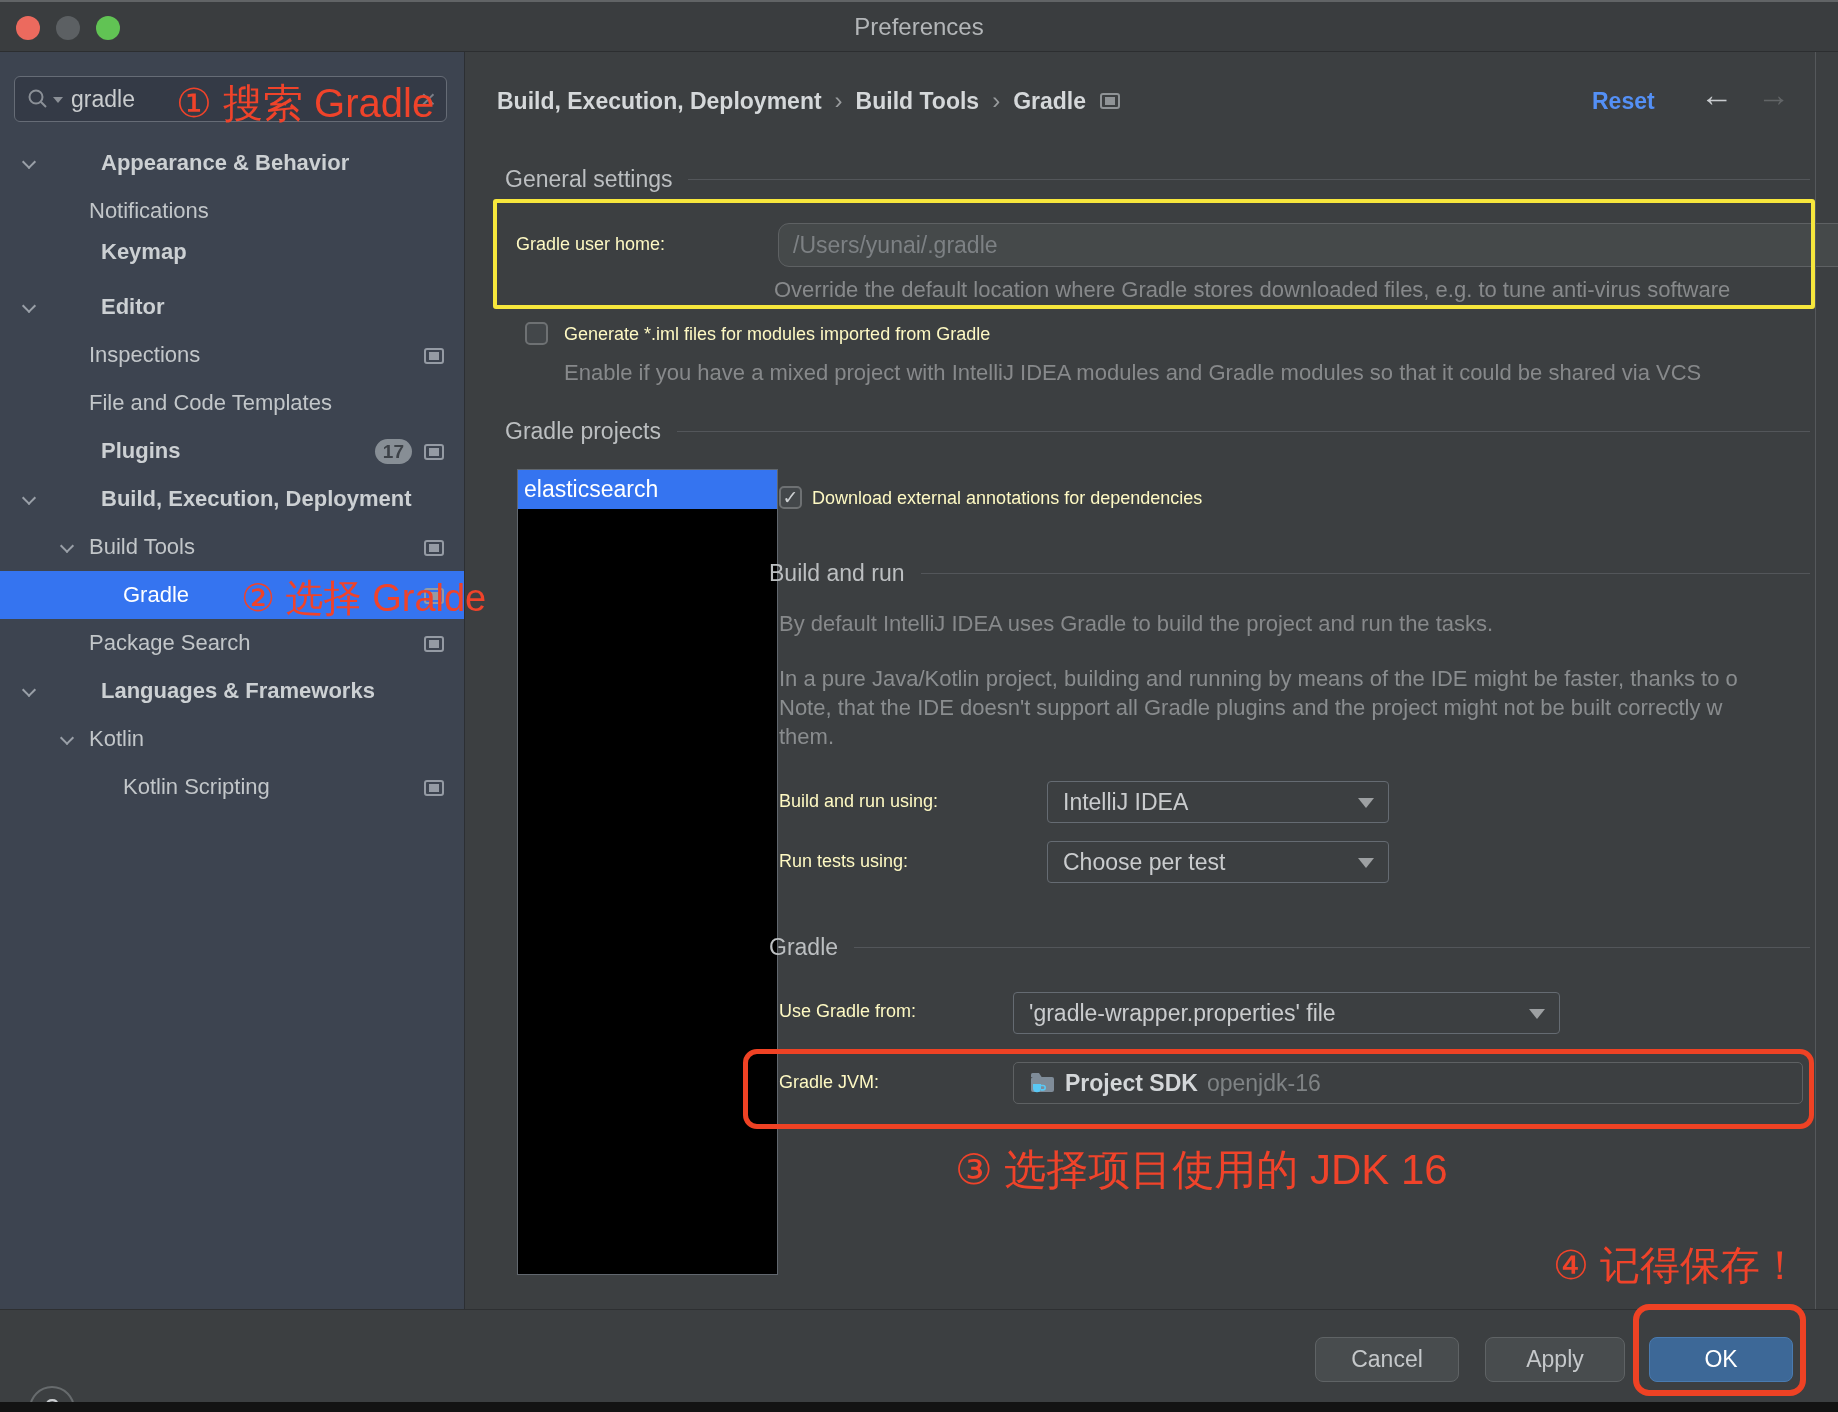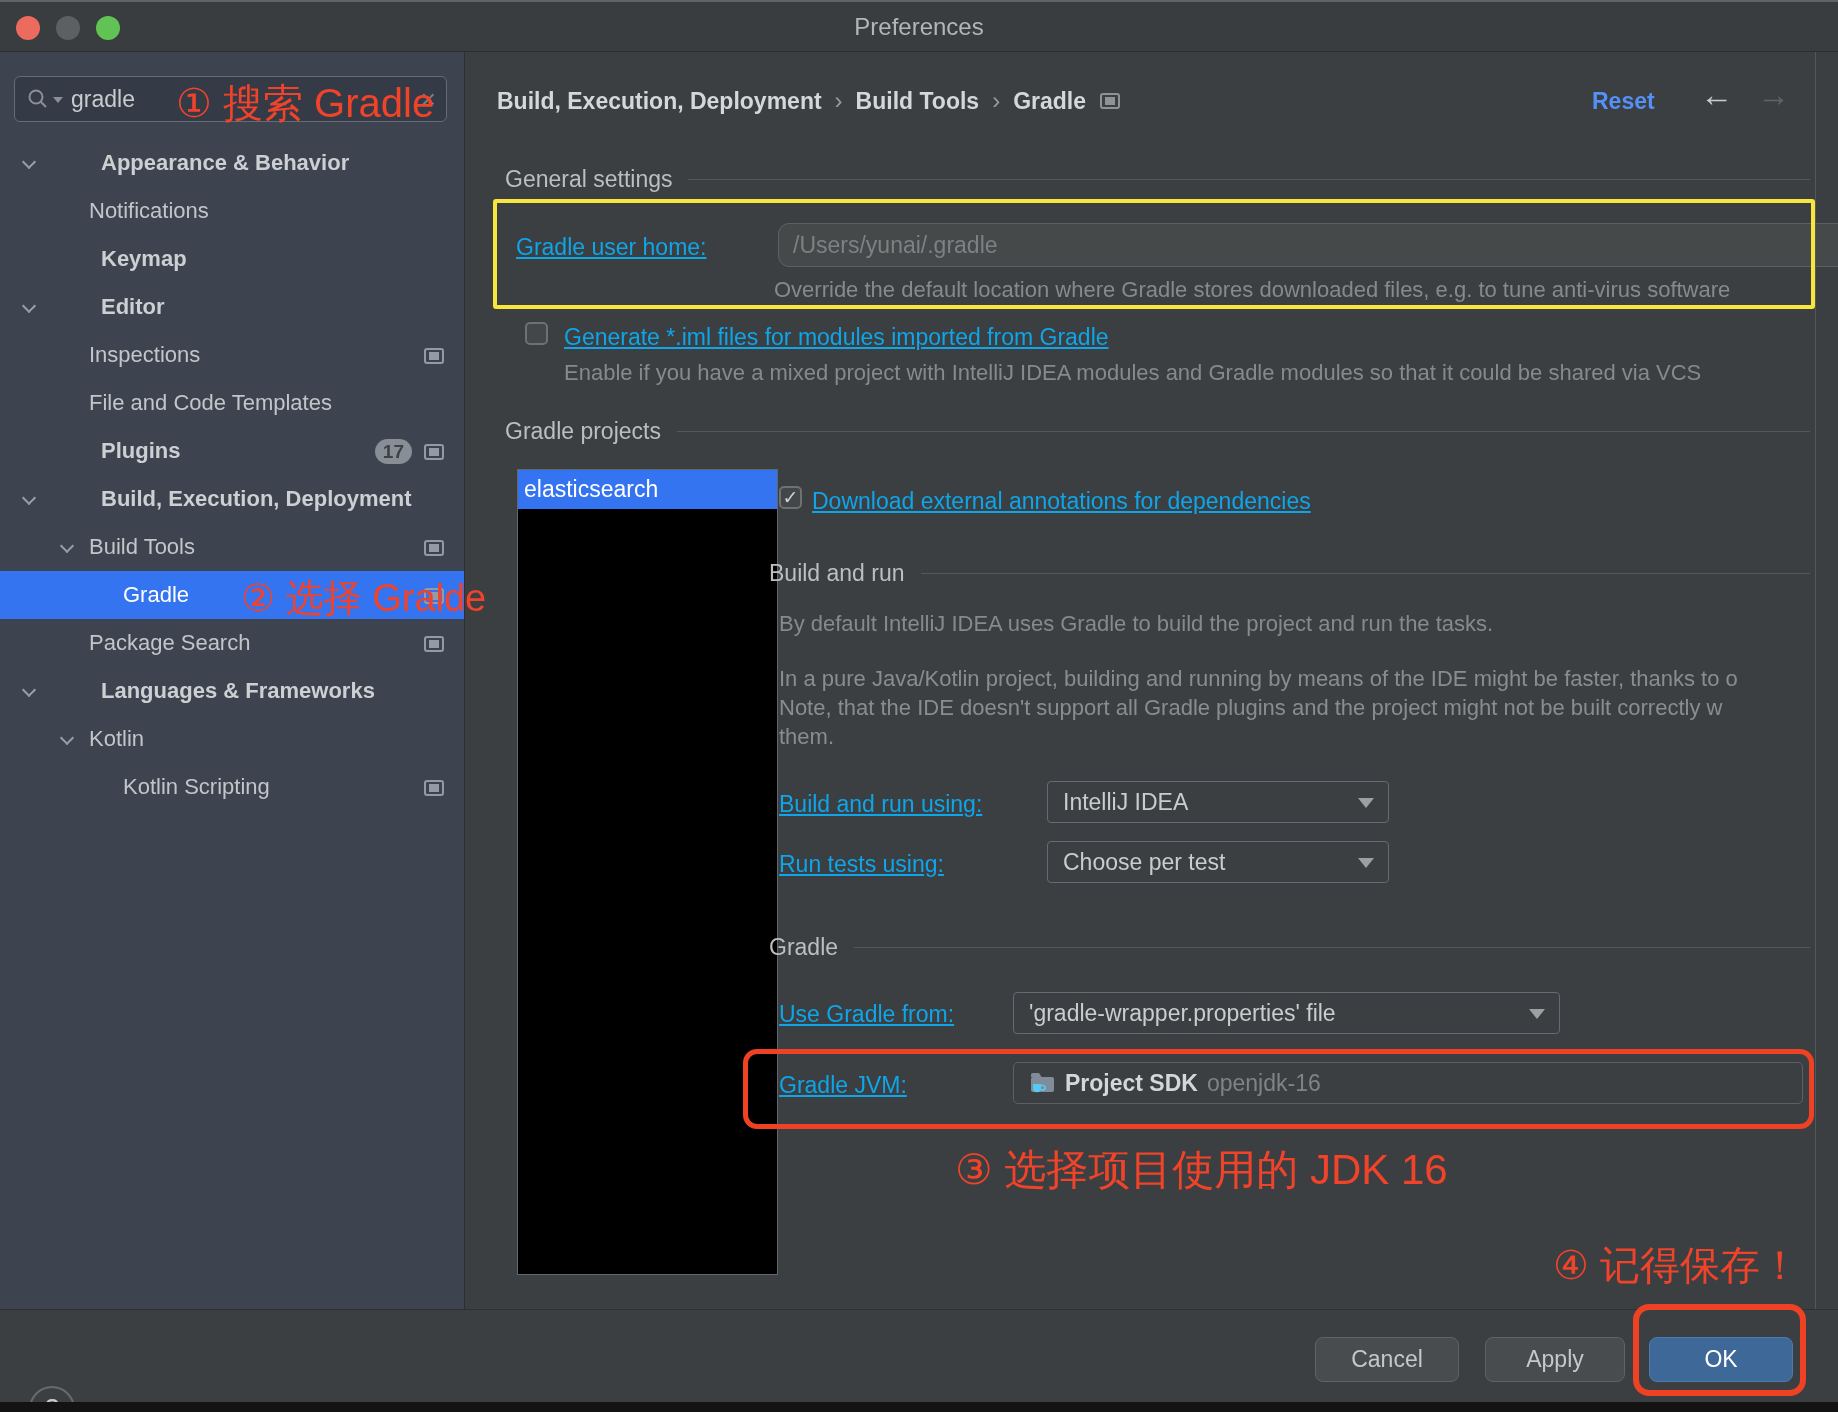--- a/index.html
+++ b/index.html
@@ -88,21 +88,21 @@
   .nav-back{ left:1700px; color:#c9cccf; }
   .nav-fwd{ left:1757px; color:#626567; }
 
   
   .sect{
     position:absolute; right:28px; display:flex; align-items:center;
     color:#bcbfc1; font-size:23px; white-space:nowrap;
   }
   .sect::after{ content:""; flex:1; height:1px; background:#53565a; margin-left:16px; }
 
-  .lbl{ position:absolute; font-size:23px; color:#0ea5e9; white-space:nowrap;text-decoration:underline; }
+  .lbl{ position:absolute; font-size:18px; color:#fef9c3; white-space:nowrap; }
   .hint{ position:absolute; font-size:22px; color:#87898b; white-space:nowrap; overflow:hidden; }
 
   .tfield{
     position:absolute; height:44px; background:#45494a; border:1px solid #5e6163; border-radius:3px;
     color:#c9ccce; font-size:23px; font-family:inherit; padding:0 14px; outline:none;
   }
   .tfield::placeholder{ color:#7d8184; opacity:1; }
 
   .cbox{
     position:absolute; width:23px; height:23px; background:#43474a;
@@ -192,21 +192,21 @@
       <span class="search-clear">×</span>
     </div>
     <div>
         <div class="trow lvl0 bold" style="top: 87px;">
           <span class="chev"></span>
           <span class="tlabel">Appearance &amp; Behavior</span>
         </div>
         <div class="trow lvl1" style="top: 135px;">
           <span class="tlabel">Notifications</span>
         </div>
-        <div class="trow lvl0 bold" style="top: 183px;">
+        <div class="trow lvl0 bold" style="top: 176px;">
           <span class="tlabel">Keymap</span>
         </div>
         <div class="trow lvl0 bold" style="top: 231px;">
           <span class="chev"></span>
           <span class="tlabel">Editor</span>
         </div>
         <div class="trow lvl1" style="top: 279px;">
           <span class="tlabel">Inspections</span>
           <span class="screen-icon"></span>
         </div>

